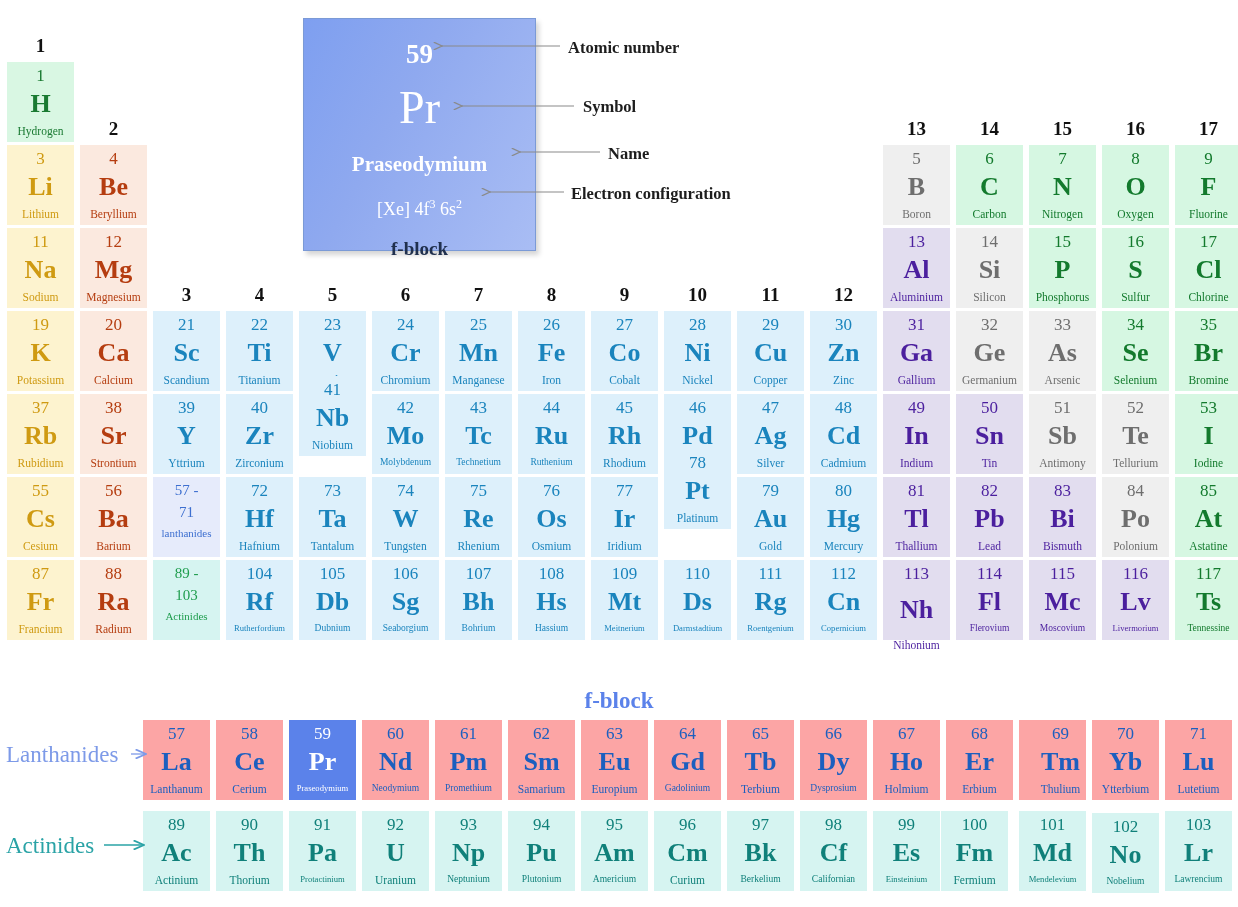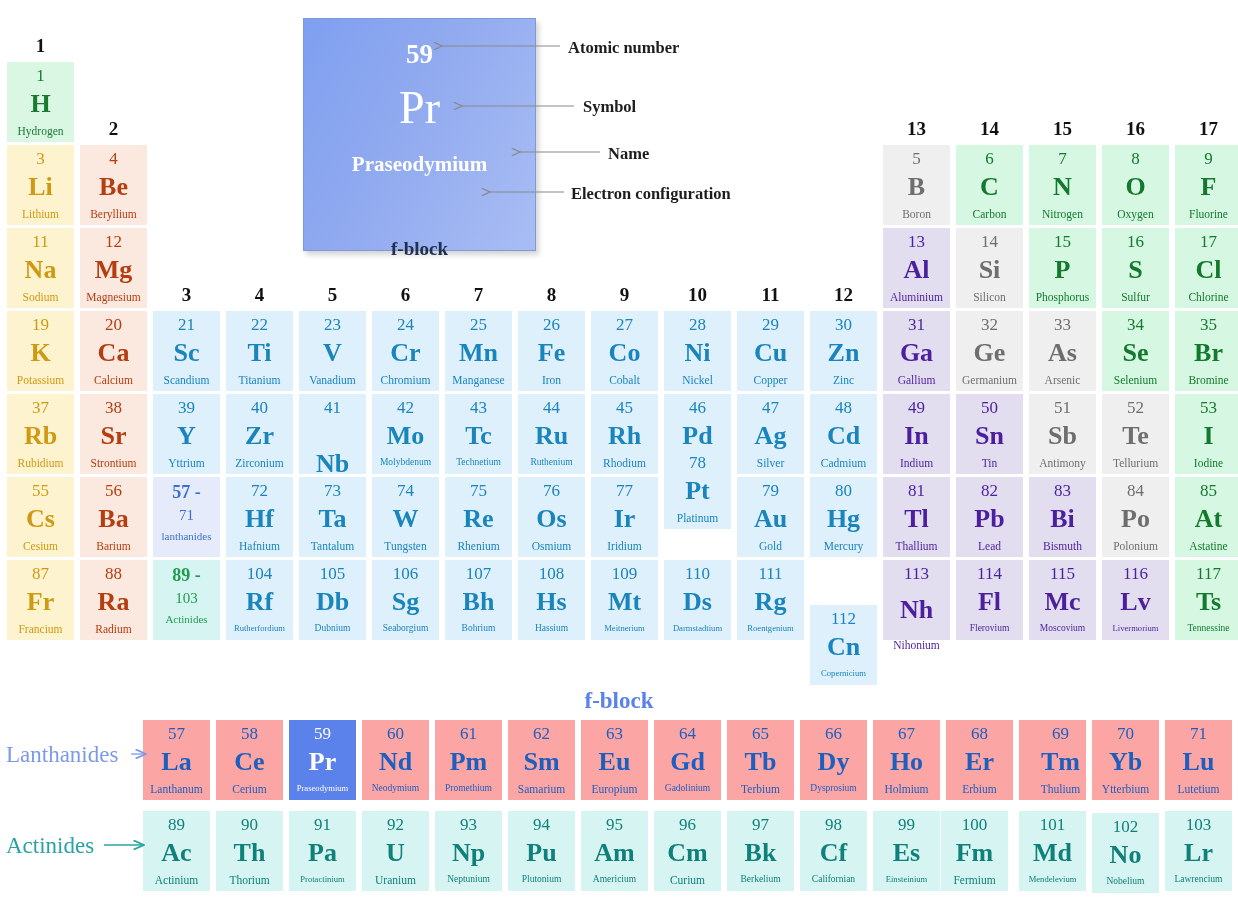--- a/index.html
+++ b/index.html
@@ -29,21 +29,21 @@
   .c-metalloid { background:#efefef; color:#6e6e6e; }
   .c-nonmetal  { background:#d6f7e2; color:#137a2d; }
   .c-lanth     { background:#fca5a5; color:#1c5fbf; }
   .c-actin     { background:#d6f4f1; color:#10807a; }
   .c-lanth-ph  { background:#e6ebfb; color:#3d6fd0; }
   .c-actin-ph  { background:#d6f4f1; color:#1f9d4e; }
   .c-selected  { background:#5b82ea; color:#ffffff; }
 
   
   .ph { justify-content:flex-start; }
-  .ph .num { font-size:18px; margin-top:4px;font-weight:bold; }
+  .ph .num { font-size:15px; margin-top:4px; }
   .ph .num2 { font-size:15px; margin-top:7px; }
   .ph .nm { font-size:11px; margin-top:8px; }
 
   
   .ghdr {
     position:absolute; width:67px; text-align:center;
     font-size:19px; font-weight:bold; color:#111;
     font-family:"Liberation Serif", serif;
   }
 
@@ -287,21 +287,21 @@
       <div class="cell c-transition" style="left: 153px; top: 394px;">
         <div class="num">39</div>
         <div class="sym">Y</div>
         <div class="nm">Yttrium</div>
       </div>
       <div class="cell c-transition" style="left: 226px; top: 394px;">
         <div class="num">40</div>
         <div class="sym">Zr</div>
         <div class="nm">Zirconium</div>
       </div>
-      <div class="cell c-transition" style="left: 299px; top: 394px; gap: 28px;">
+      <div class="cell c-transition" style="left: 299px; top: 376px;">
         <div class="num">41</div>
         <div class="sym">Nb</div>
         <div class="nm">Niobium</div>
       </div>
       <div class="cell c-transition" style="left: 372px; top: 394px;">
         <div class="num">42</div>
         <div class="sym">Mo</div>
         <div class="nm tiny">Molybdenum</div>
       </div>
       <div class="cell c-transition" style="left: 445px; top: 394px;">
@@ -482,21 +482,21 @@
       <div class="cell c-transition" style="left: 664px; top: 560px;">
         <div class="num">110</div>
         <div class="sym">Ds</div>
         <div class="nm tiny2">Darmstadtium</div>
       </div>
       <div class="cell c-transition" style="left: 737px; top: 560px;">
         <div class="num">111</div>
         <div class="sym">Rg</div>
         <div class="nm tiny2">Roentgenium</div>
       </div>
-      <div class="cell c-transition" style="left: 810px; top: 560px; margin-top: 45px;">
+      <div class="cell c-transition" style="left: 810px; top: 560px;">
         <div class="num">112</div>
         <div class="sym">Cn</div>
         <div class="nm tiny2">Copernicium</div>
       </div>
       <div class="cell c-posttrans" style="left: 883px; top: 560px; gap: 8px;">
         <div class="num">113</div>
         <div class="sym">Nh</div>
         <div class="nm">Nihonium</div>
       </div>
       <div class="cell c-posttrans" style="left: 956px; top: 560px;">
@@ -686,20 +686,23 @@
         <div class="num">103</div>
         <div class="sym">Lr</div>
         <div class="nm tiny">Lawrencium</div>
       </div>
     </div>
 
   <div id="legend">
     <div class="l-num">59</div>
     <div class="l-sym">Pr</div>
     <div class="l-name">Praseodymium</div>
+    <div class="l-cfg">
+      <span>[Xe] 4f</span><sup>3</sup><span> 6s</span><sup>2</sup>
+    </div>
     <div class="l-block">f-block</div>
   </div>
 
   <div class="anno" style="left:568px; top:38px;">Atomic number</div>
   <div class="anno" style="left:583px; top:97px;">Symbol</div>
   <div class="anno" style="left:608px; top:144px;">Name</div>
   <div class="anno" style="left:571px; top:184px;">Electron configuration</div>
 
   <svg id="arrows">
     <defs>

